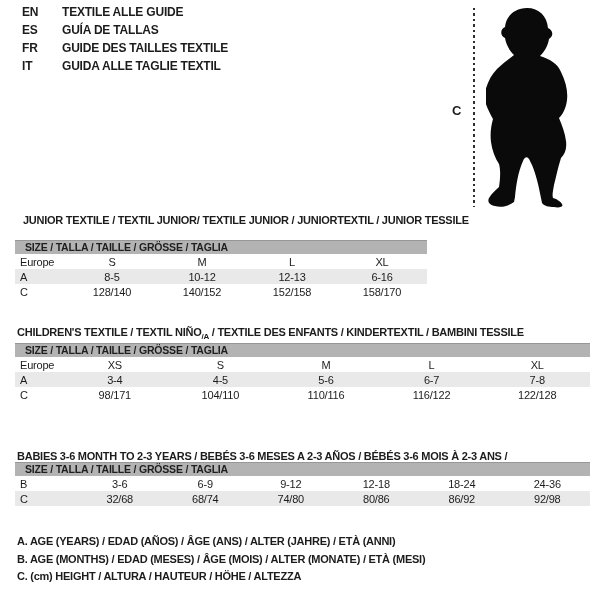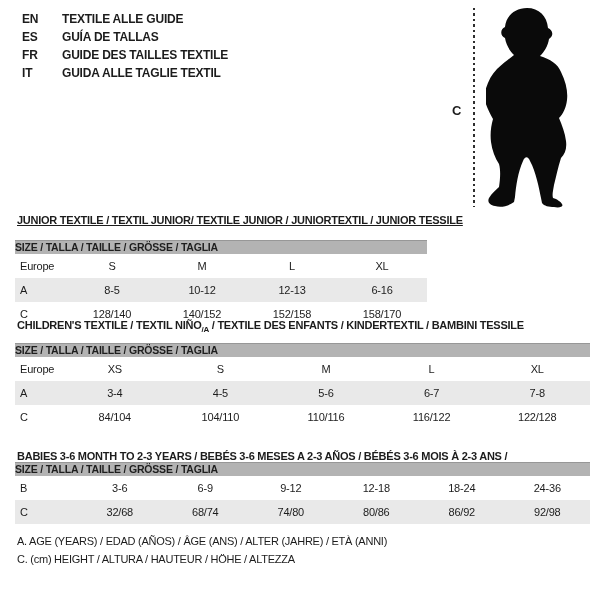--- a/index.html
+++ b/index.html
@@ -5,58 +5,58 @@
   html,body{margin:0;padding:0;}
   body{
     width:600px;height:600px;position:relative;overflow:hidden;
     background:#ffffff;color:#1c1c1c;
     font-family:"Liberation Sans", sans-serif;
     -webkit-font-smoothing:antialiased;
   }
   .abs{position:absolute;}
 
   
-  .lang{top:10px;left:22px;}
+  .lang{top:3px;left:22px;}
   .lang-row{display:flex;line-height:18px;font-weight:bold;font-size:12px;letter-spacing:-0.2px;}
   .lang-code{width:40px;flex:0 0 40px;}
 
   
   .measure-label{left:452px;top:103px;font-weight:bold;font-size:13px;}
   .dotted-line{left:473px;top:8px;width:2px;height:199px;
     background:repeating-linear-gradient(to bottom,#2e2e2e 0 2.5px,transparent 2.5px 5.5px);}
   .silhouette{left:486px;top:3px;}
 
   
   .sec-title{font-weight:bold;font-size:11px;letter-spacing:-0.25px;line-height:17px;white-space:nowrap;}
-  .t1-title{top:212px;left:17px;text-decoration:underline;}
-  .t2-title{top:317px;left:17px;}
+  .t1-title{top:212px;left:23px;}
+  .t2-title{top:324px;left:17px;}
   .t3-title{top:448px;left:17px;white-space:normal;width:500px;}
   .subscript{font-size:8px;}
 
   
   .size-table{left:15px;}
   .tbl-bar{
     height:13px;line-height:13px;border-top:1px solid #979797;
     background:#b3b3b3;color:#1e1e1e;font-weight:bold;font-size:10.5px;
-    padding-left:0;letter-spacing:-0.2px;
+    padding-left:10px;letter-spacing:-0.2px;
   }
   table{border-collapse:collapse;table-layout:fixed;width:100%;}
-  td{height:24px;font-size:11px;text-align:center;padding:0;letter-spacing:-0.2px;}
+  td{height:15px;font-size:11px;text-align:center;padding:0;letter-spacing:-0.2px;}
   td.lab{text-align:left;padding-left:5px;}
   tr.alt{background:#e9e9e9;}
   .tbl1{top:240px;width:412px;}
   .tbl2{top:343px;width:575px;}
   .tbl3{top:462px;width:575px;}
   .tbl1 col.c-lab{width:52px;}
   .tbl2 col.c-lab{width:47px;}
   .tbl3 col.c-lab{width:62px;}
 
   
   .footnotes{top:533px;left:17px;}
-  .footnote{font-weight:normal;font-size:11px;line-height:17.5px;letter-spacing:-0.25px;white-space:nowrap;}
+  .footnote{font-weight:bold;font-size:11px;line-height:17.5px;letter-spacing:-0.25px;white-space:nowrap;}
 </style>
 </head>
 <body>
 
 <div class="abs lang">
   <div class="lang-row">
     <span class="lang-code">EN</span>
     <span>TEXTILE ALLE GUIDE</span>
   </div>
   <div class="lang-row">
@@ -173,21 +173,21 @@
     <tr class="alt">
       <td class="lab">A</td>
       <td>3-4</td>
       <td>4-5</td>
       <td>5-6</td>
       <td>6-7</td>
       <td>7-8</td>
     </tr>
     <tr>
       <td class="lab">C</td>
-      <td>84/104</td>
+      <td>98/171</td>
       <td>104/110</td>
       <td>110/116</td>
       <td>116/122</td>
       <td>122/128</td>
     </tr>
   </tbody>
     </table>
 </div>
 
 <div class="abs sec-title t3-title">
@@ -223,14 +223,15 @@
       <td>80/86</td>
       <td>86/92</td>
       <td>92/98</td>
     </tr>
   </tbody>
     </table>
 </div>
 
 <div class="abs footnotes">
   <div class="footnote">A. AGE (YEARS) / EDAD (AÑOS) / ÂGE (ANS) / ALTER (JAHRE) / ETÀ (ANNI)</div>
+  <div class="footnote">B. AGE (MONTHS) / EDAD (MESES) / ÂGE (MOIS) / ALTER (MONATE) / ETÀ (MESI)</div>
   <div class="footnote">C. (cm) HEIGHT / ALTURA / HAUTEUR / HÖHE / ALTEZZA</div>
 </div>
 
 </body></html>

